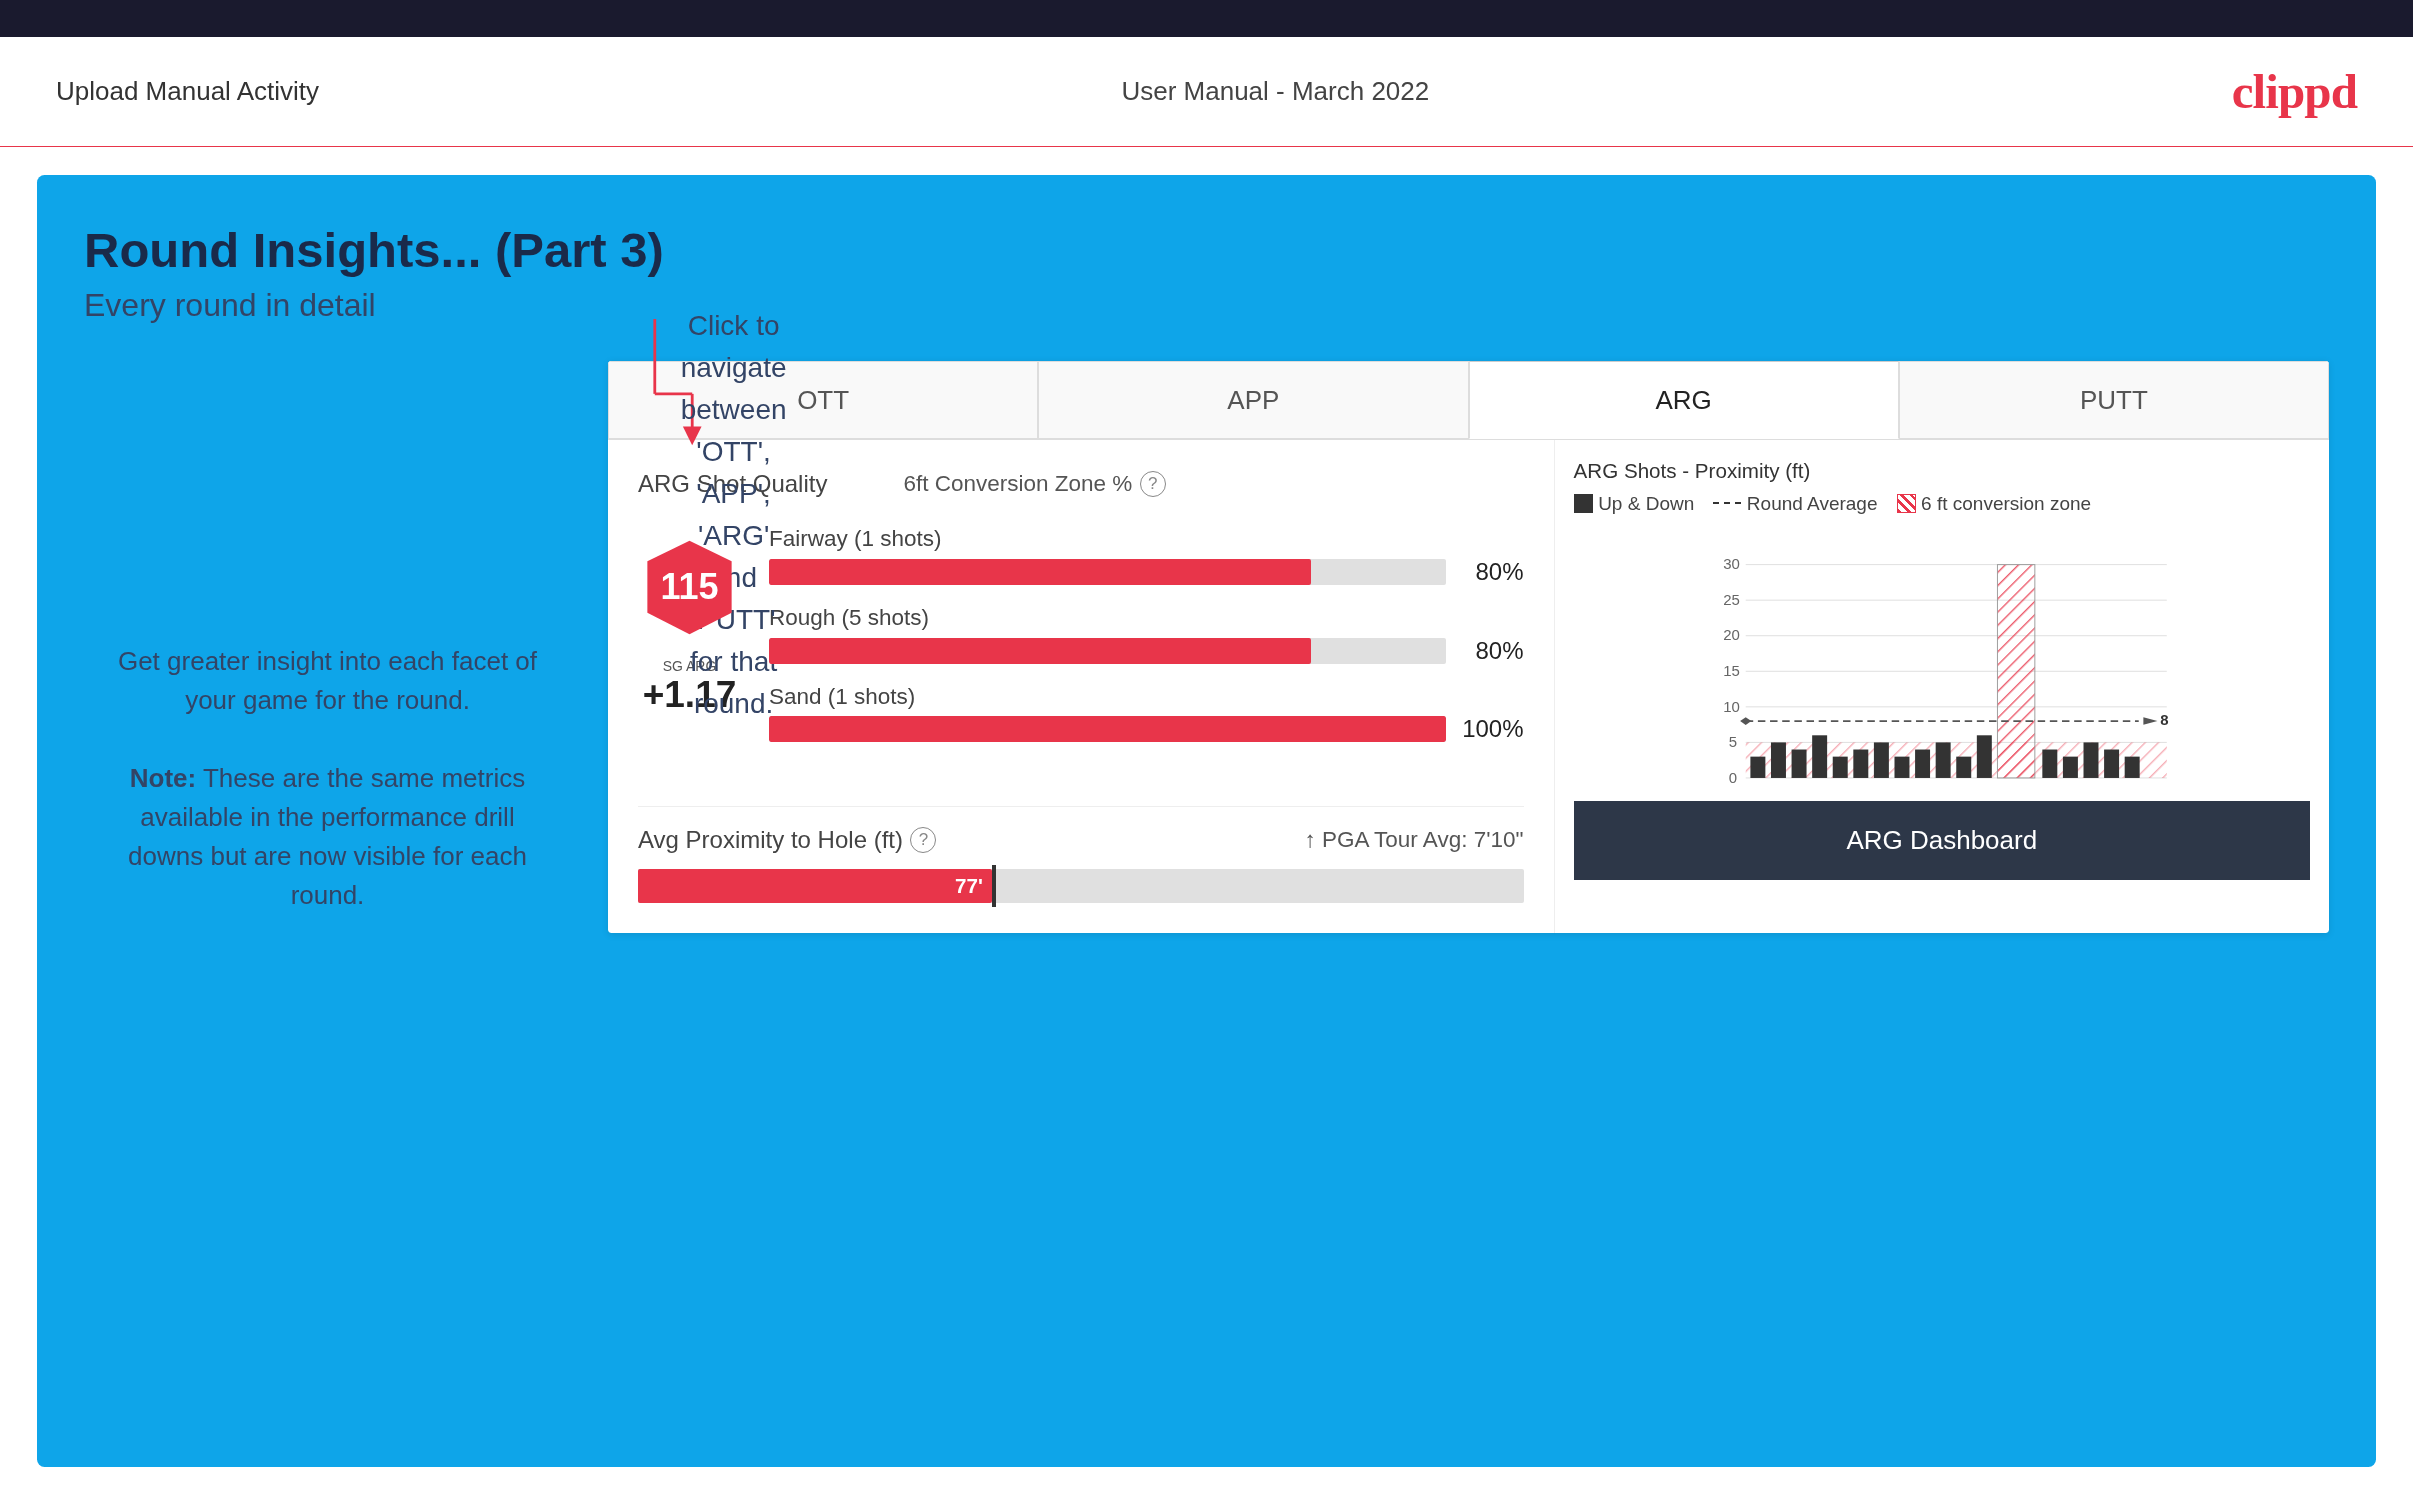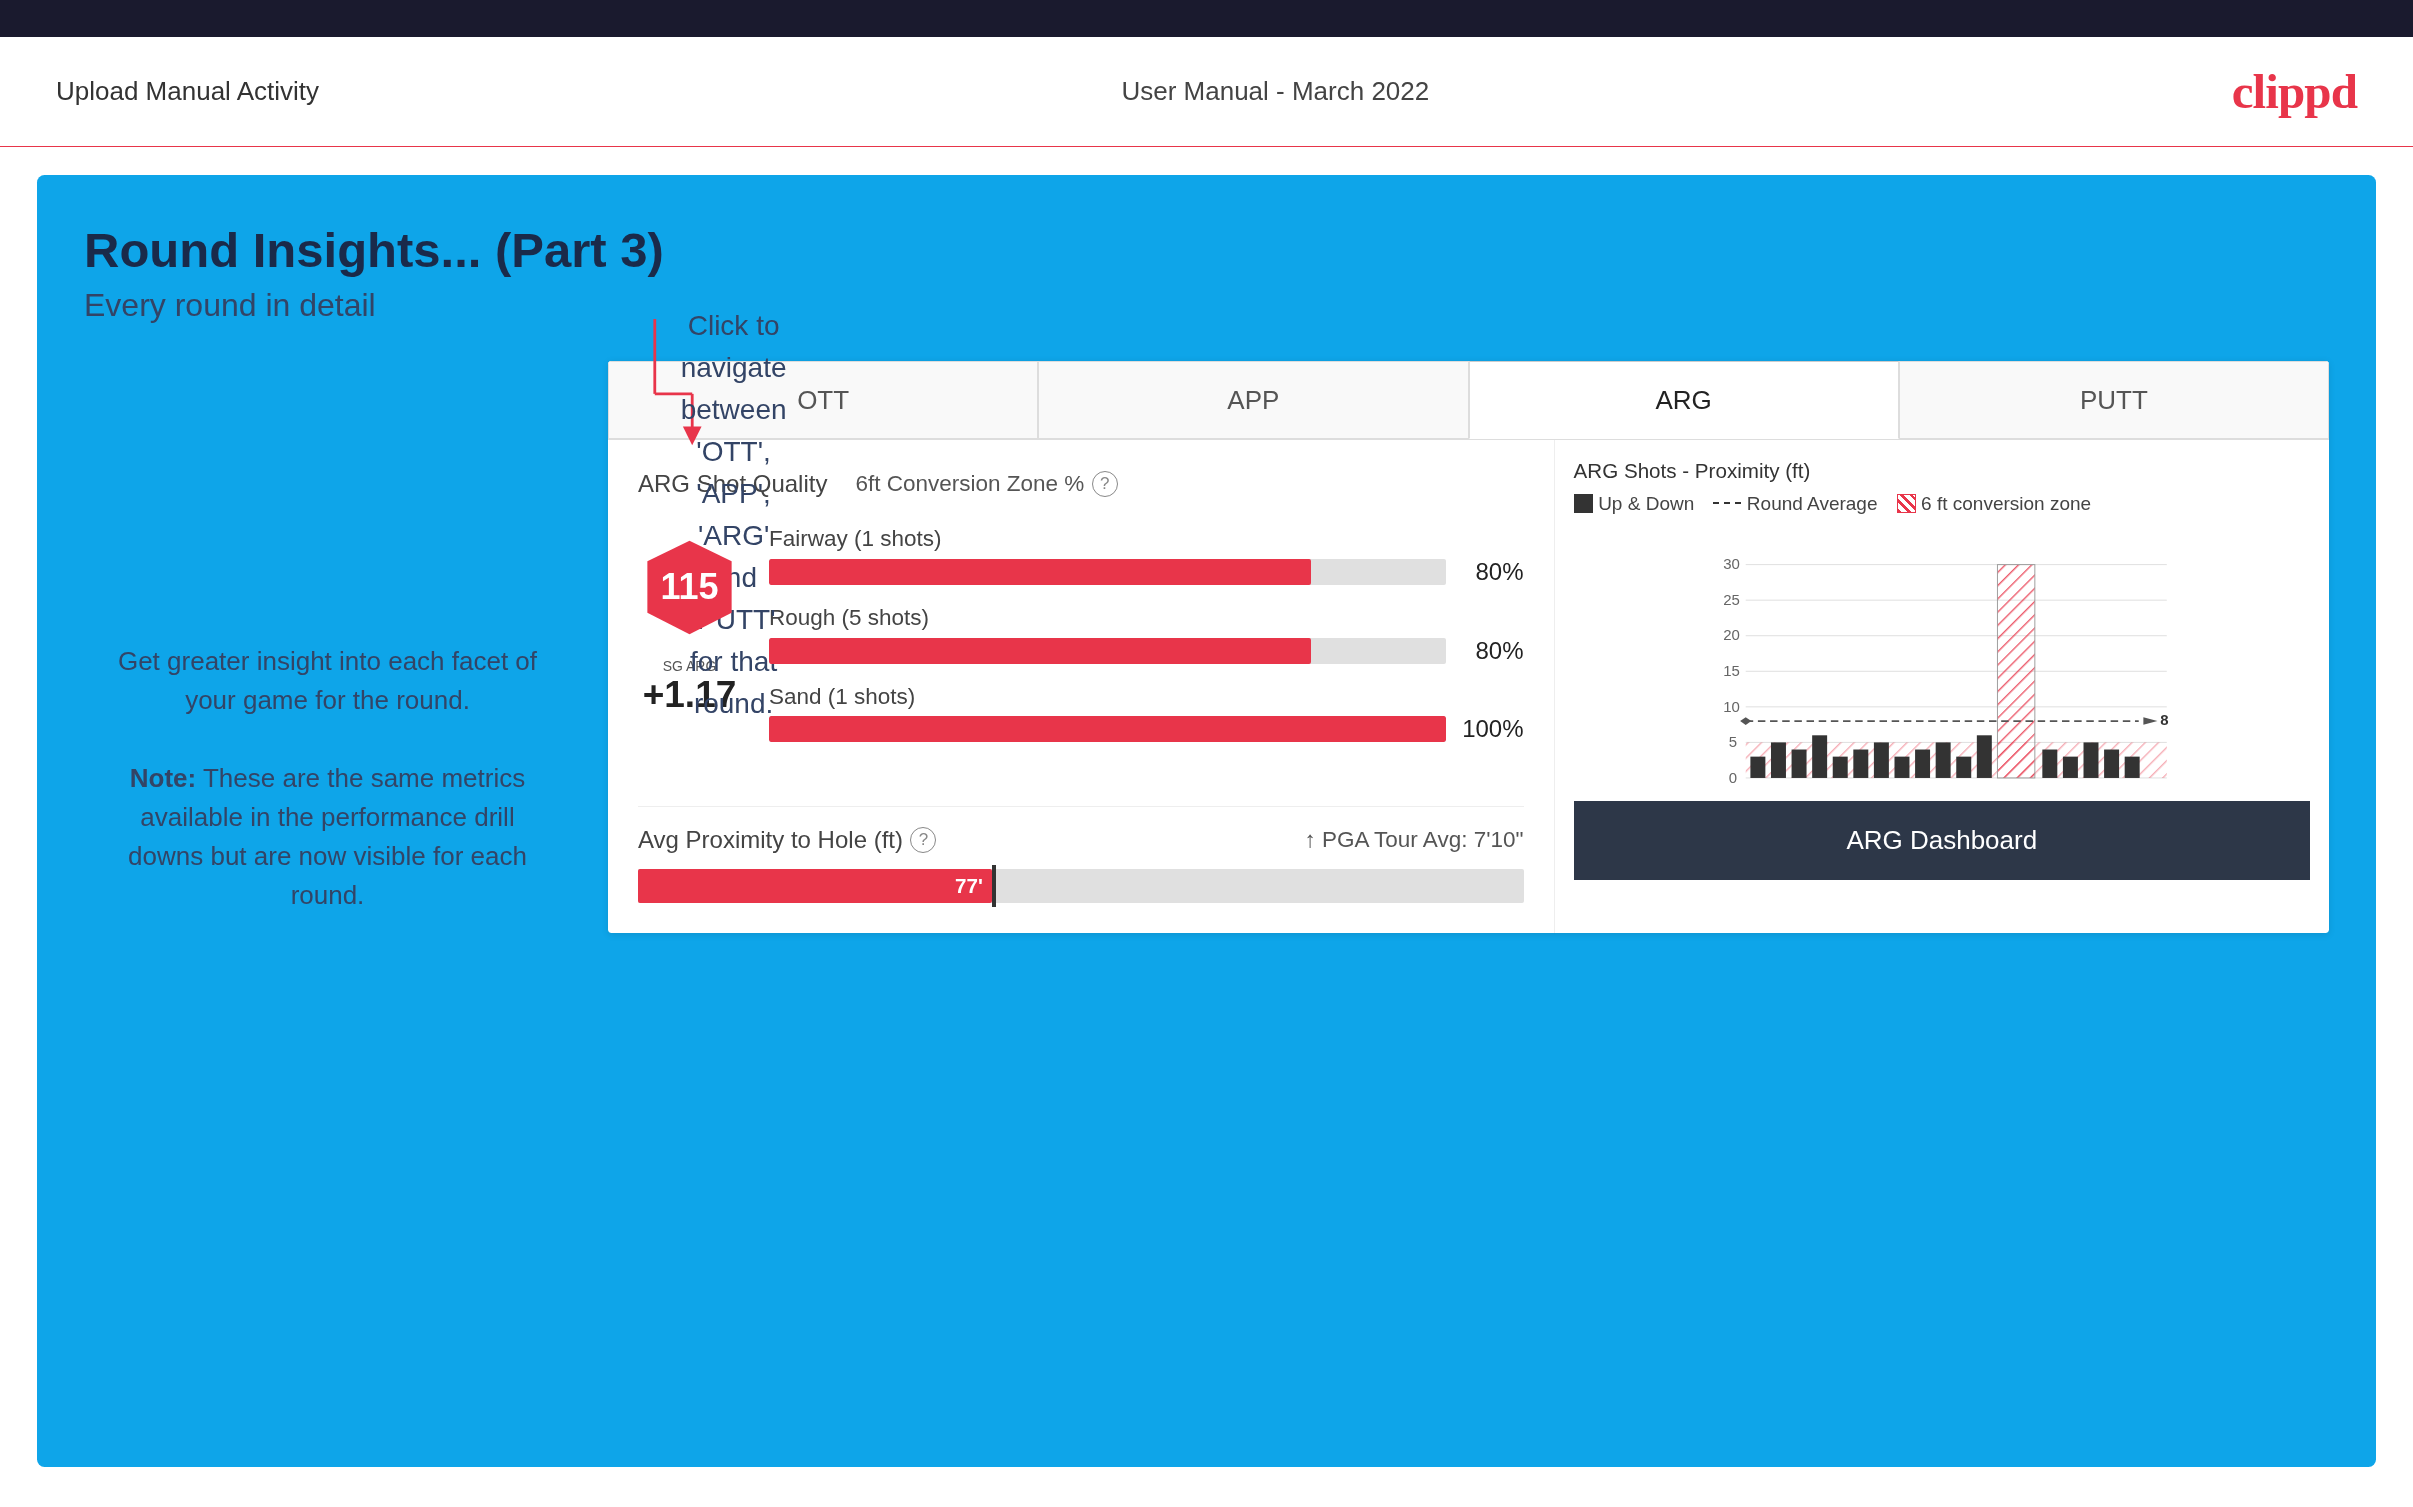--- a/index.html
+++ b/index.html
@@ -161,20 +161,21 @@
       color: #444;
       font-weight: 500;
     }
 
     .conversion-zone {
       font-size: 22.5px;
       color: #555;
       display: flex;
       align-items: center;
       gap: 7.5px;
+      margin-left: 48px;
     }
 
     .help-icon {
       width: 26px;
       height: 26px;
       border-radius: 50%;
       border: 1.9px solid #888;
       display: inline-flex;
       align-items: center;
       justify-content: center;

